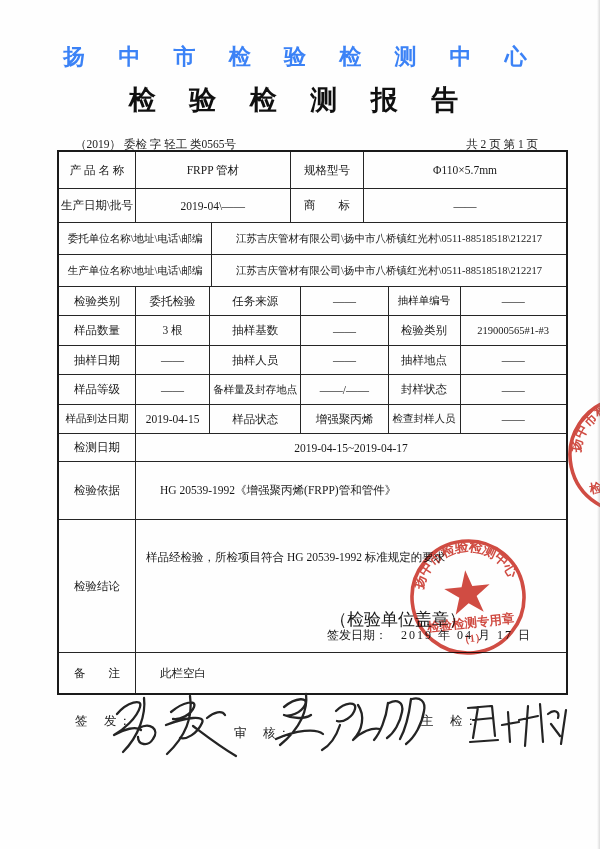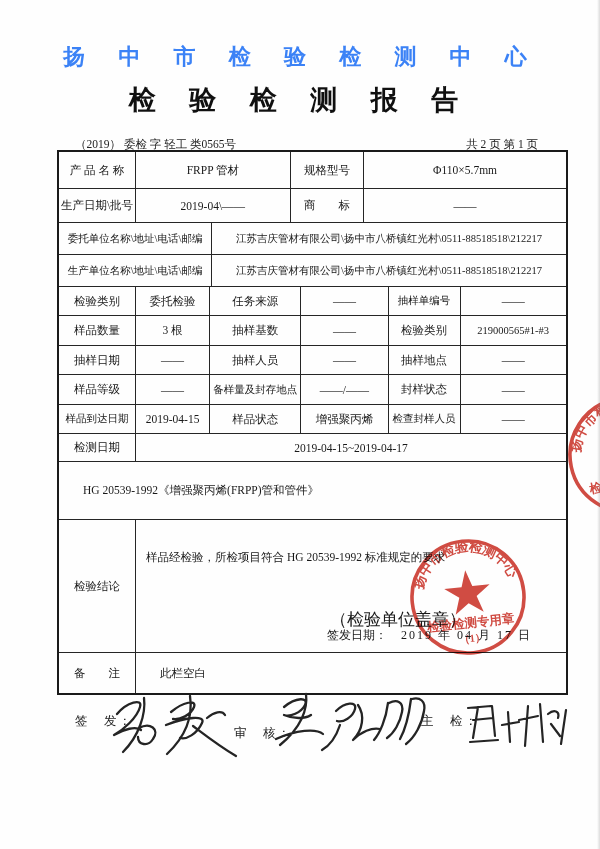--- a/index.html
+++ b/index.html
@@ -140,20 +140,21 @@
       <div class="tcell c142 small">检查封样人员</div>
       <div class="tcell c21">——</div>
     </div>
 
     <div class="trow r10">
       <div class="tcell w15">检测日期</div>
       <div class="tcell w85">2019-04-15~2019-04-17</div>
     </div>
 
     <div class="trow r11">
+      <div class="tcell w15">检验依据</div>
       <div class="tcell w85 leftpad">HG 20539-1992《增强聚丙烯(FRPP)管和管件》</div>
     </div>
 
     <div class="trow r12">
       <div class="tcell w15">检验结论</div>
       <div class="tcell w85 concl">
         <div class="concl-text">样品经检验，所检项目符合 HG 20539-1992 标准规定的要求</div>
         <div class="seal-note">（检验单位盖章）</div>
         <div class="issue-line">
           <span>签发日期：</span><span class="dt">2019 年 04 月 17 日</span>

